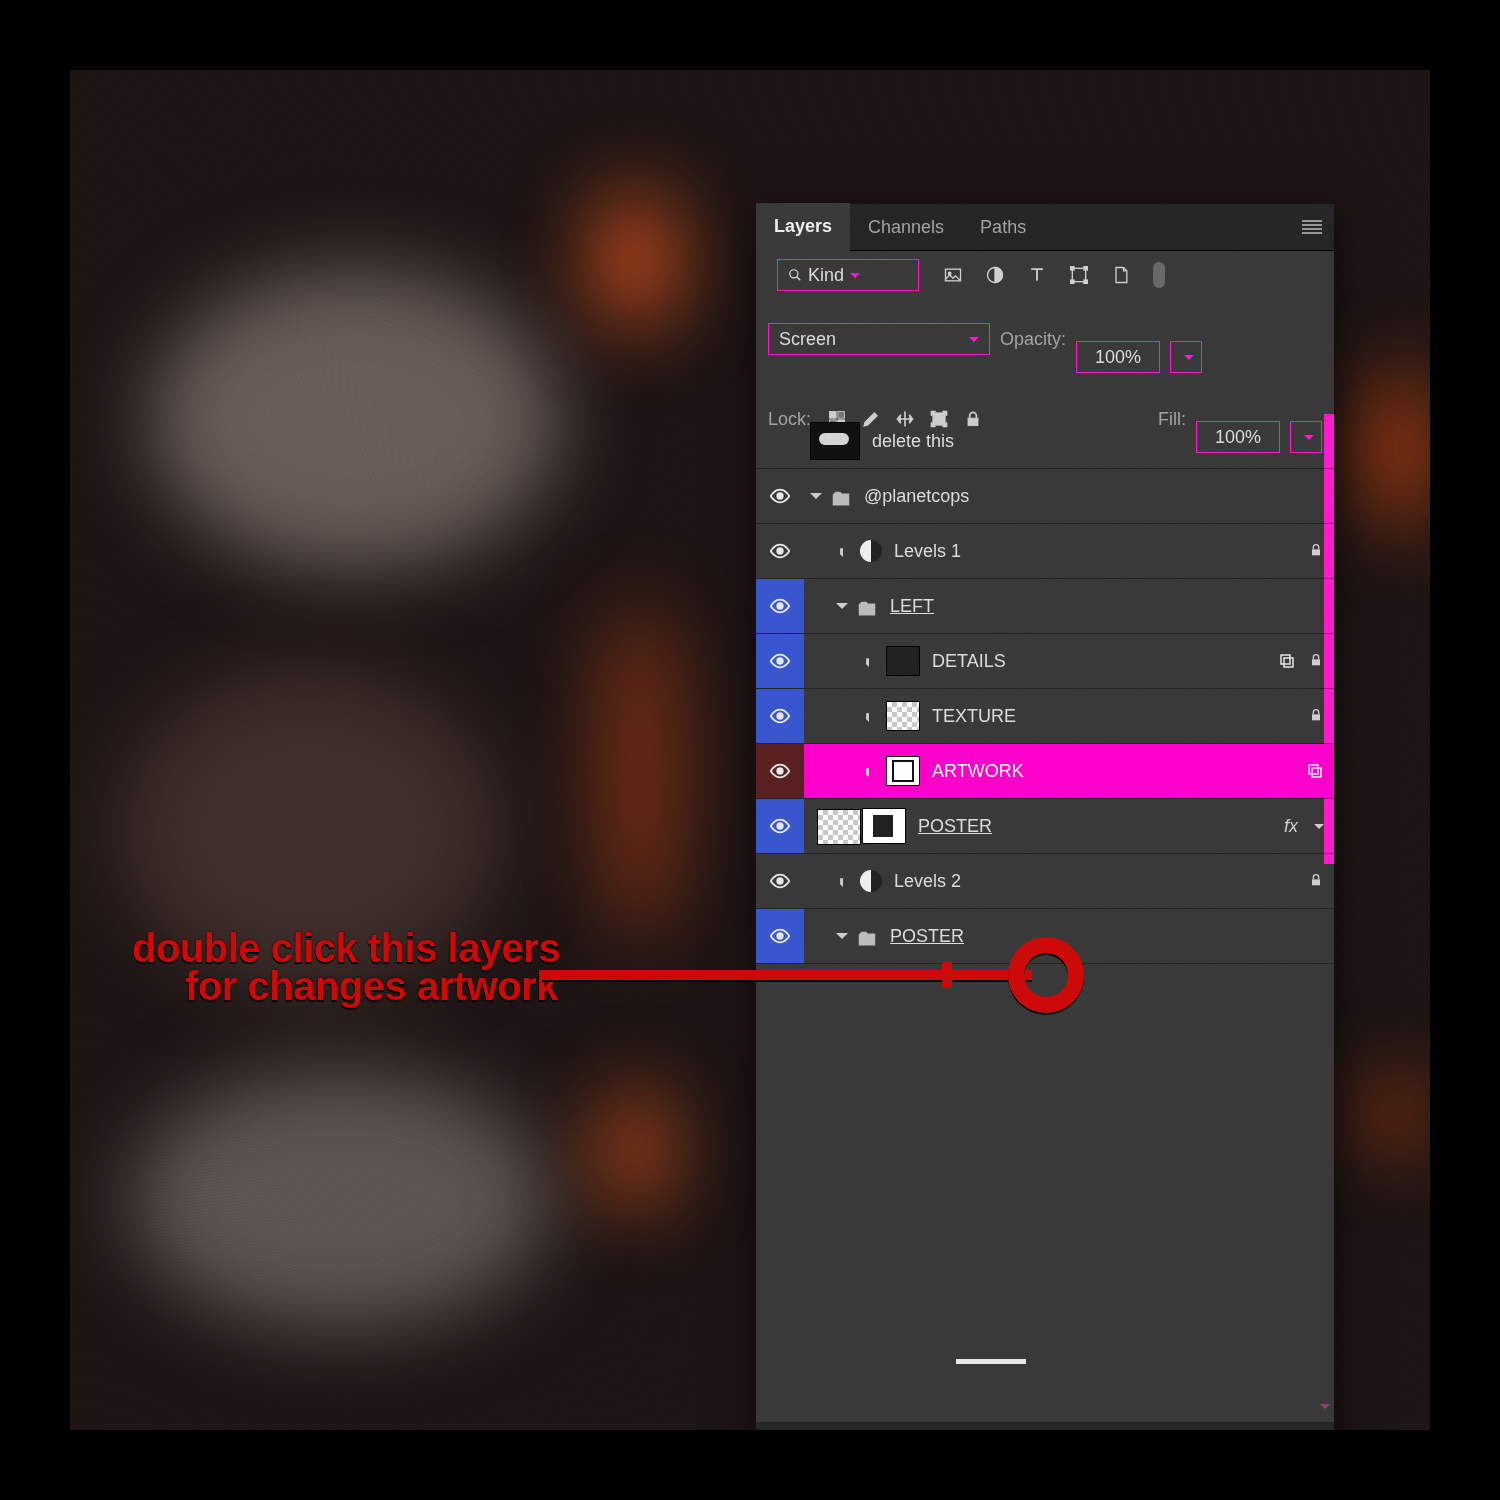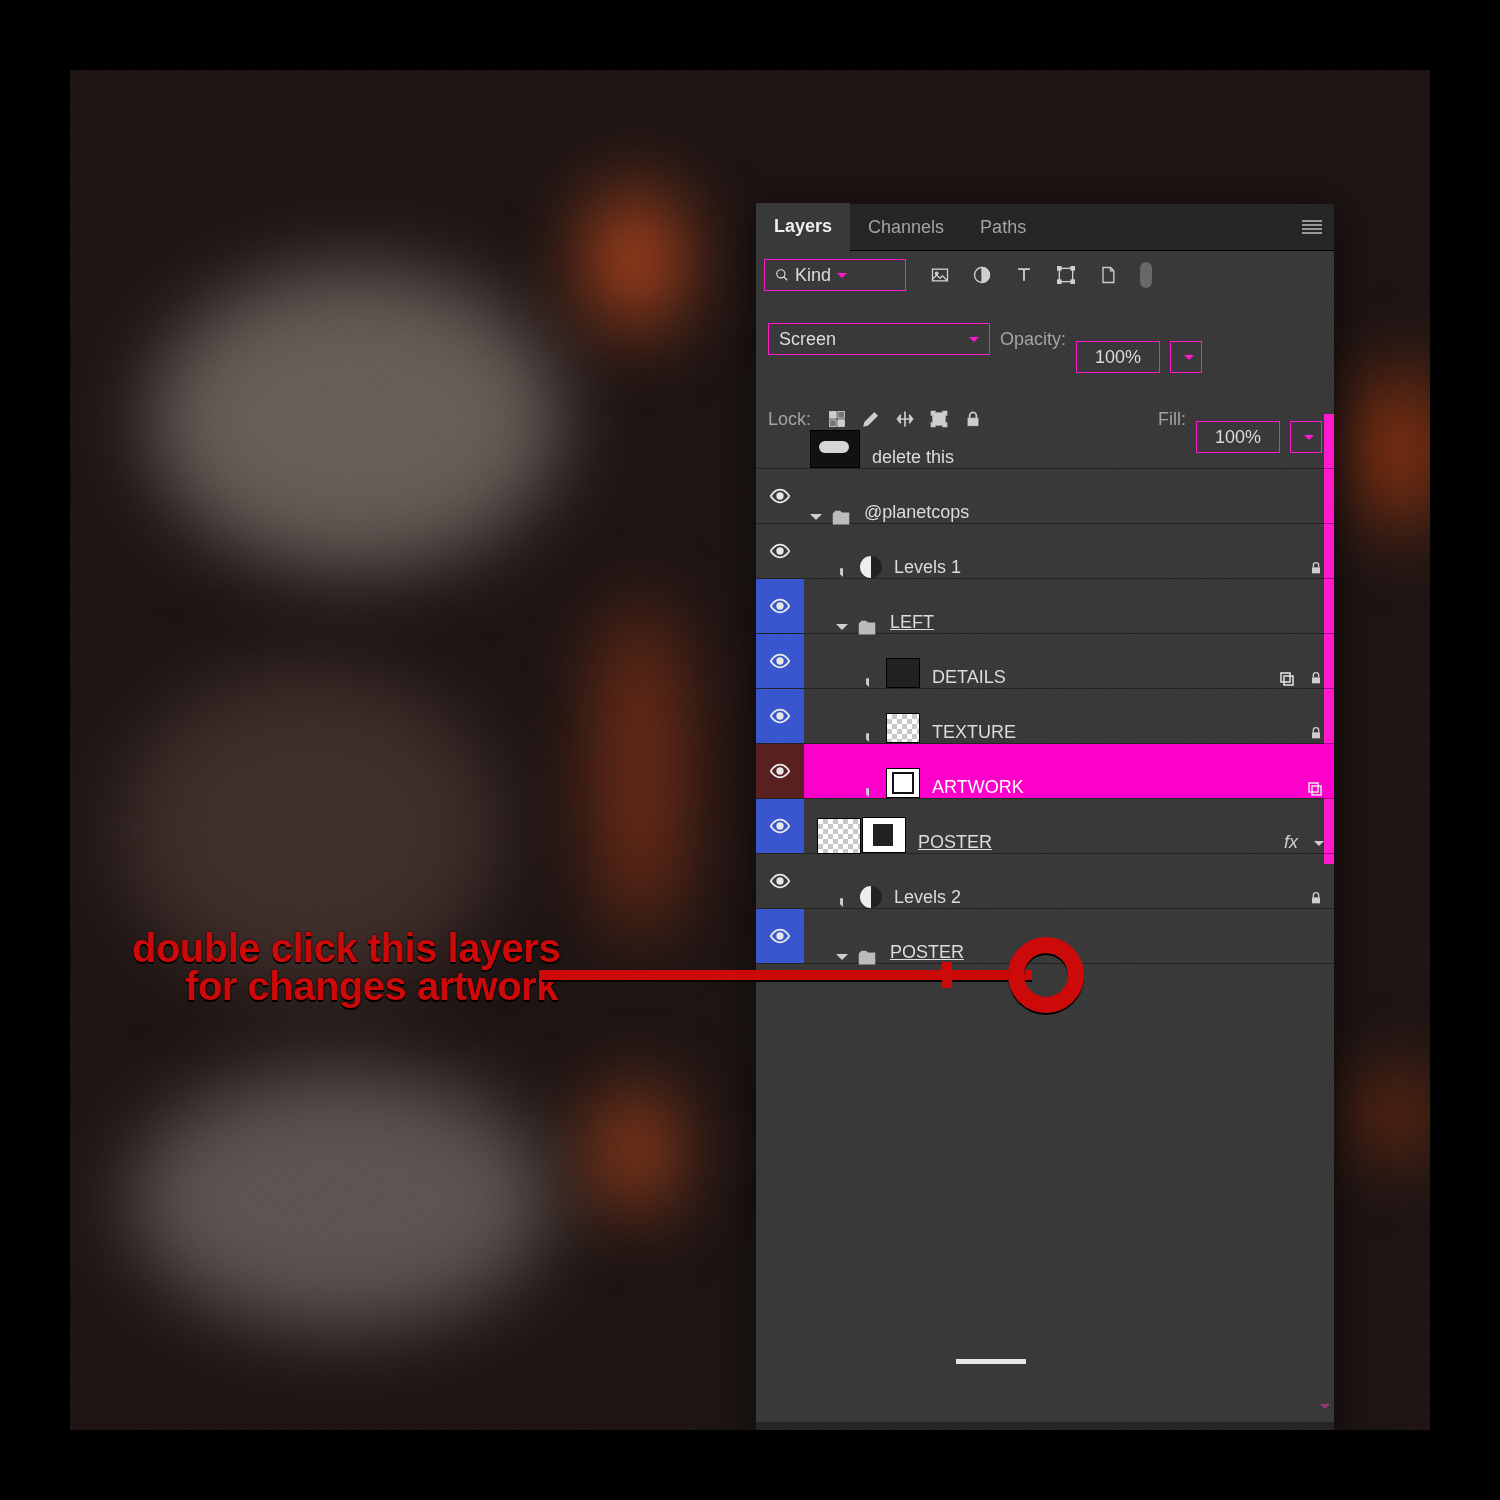--- a/index.html
+++ b/index.html
@@ -30,21 +30,21 @@
   .noise{position:absolute;inset:0;background:repeating-radial-gradient(circle at 0 0,#00000020 0 1px,transparent 1px 3px);opacity:.35;mix-blend-mode:overlay;pointer-events:none;}
 
   .panel{position:absolute;left:686px;top:134px;width:578px;height:1268px;background:var(--panel);box-shadow:0 6px 40px rgba(0,0,0,0.6);color:var(--text);font-size:18px;}
   .tabs{display:flex;align-items:center;height:46px;background:var(--panel-darker);border-bottom:1px solid #000;}
   .tab{padding:0 18px;height:100%;display:flex;align-items:center;color:var(--muted);}
   .tab.active{background:var(--panel);color:#eee;font-weight:700;border-bottom:2px solid var(--panel);}
   .spacer{flex:1;}
   .menu-icon{width:20px;height:14px;margin-right:12px;display:flex;flex-direction:column;justify-content:space-between;}
   .menu-icon span{height:2px;background:#9a9a9a;}
 
-  .row{display:flex;align-items:center;padding:8px 8px;gap:10px;}
+  .row{display:flex;align-items:center;padding:8px 21px;gap:10px;}
   .outlined{border:1.5px solid var(--pink);height:30px;display:flex;align-items:center;padding:0 10px;color:#ddd;}
   .outlined.sm{padding:0 8px;margin-top:36px;}
   .chev{margin-left:6px;border:5px solid transparent;border-top-color:var(--pink);transform:translateY(3px);}
   .filtericons{display:flex;gap:22px;align-items:center;margin-left:14px;}
   .fi{width:20px;height:20px;display:flex;align-items:center;justify-content:center;}
   .fi svg{width:20px;height:20px;stroke:#d0d0d0;fill:none;stroke-width:1.6;}
   .dotcol{width:12px;height:26px;background:#6a6a6a;border-radius:6px;}
 
   .label{color:var(--muted);}
   .row2{padding:6px 12px;}
@@ -53,21 +53,21 @@
   .li{width:20px;height:20px;display:flex;align-items:center;justify-content:center;}
   .li svg{width:20px;height:20px;stroke:#cfcfcf;fill:#cfcfcf;}
 
   .layers{position:absolute;left:0;right:0;top:210px;bottom:50px;overflow:hidden;}
   .scroll{position:absolute;right:0;top:0;width:10px;height:450px;background:var(--pink);}
   .lrow{display:flex;align-items:center;height:var(--row-h);border-bottom:1px solid #00000060;position:relative;}
   .col-eye{width:48px;display:flex;align-items:center;justify-content:center;height:100%;}
   .col-eye.blue{background:var(--blue);}
   .col-eye.darkred{background:var(--darkred);}
   .eye{width:22px;height:22px;}
-  .rest{flex:1;display:flex;align-items:flex-end;height:100%;position:relative;padding-left:6px;}
+  .rest{flex:1;display:flex;align-items:center;height:100%;position:relative;padding-left:6px;}
   .indent{width:26px;flex:0 0 26px;}
   .twist{border:6px solid transparent;border-left-color:#cfcfcf;transform:translateY(0);}
   .twist.open{border:6px solid transparent;border-top-color:#cfcfcf;transform:translateY(3px);}
   .folder{width:22px;height:16px;}
   .thumb{width:32px;height:28px;background:#fff;border:1px solid #000;}
   .thumb.checker{background:
     linear-gradient(45deg,#c9c9c9 25%,transparent 25%,transparent 75%,#c9c9c9 75%),
     linear-gradient(45deg,#c9c9c9 25%,#fff 25%,#fff 75%,#c9c9c9 75%);
     background-size:10px 10px;background-position:0 0,5px 5px;}
   .thumb.mask{width:42px;height:34px;background:#fff;position:relative;}

